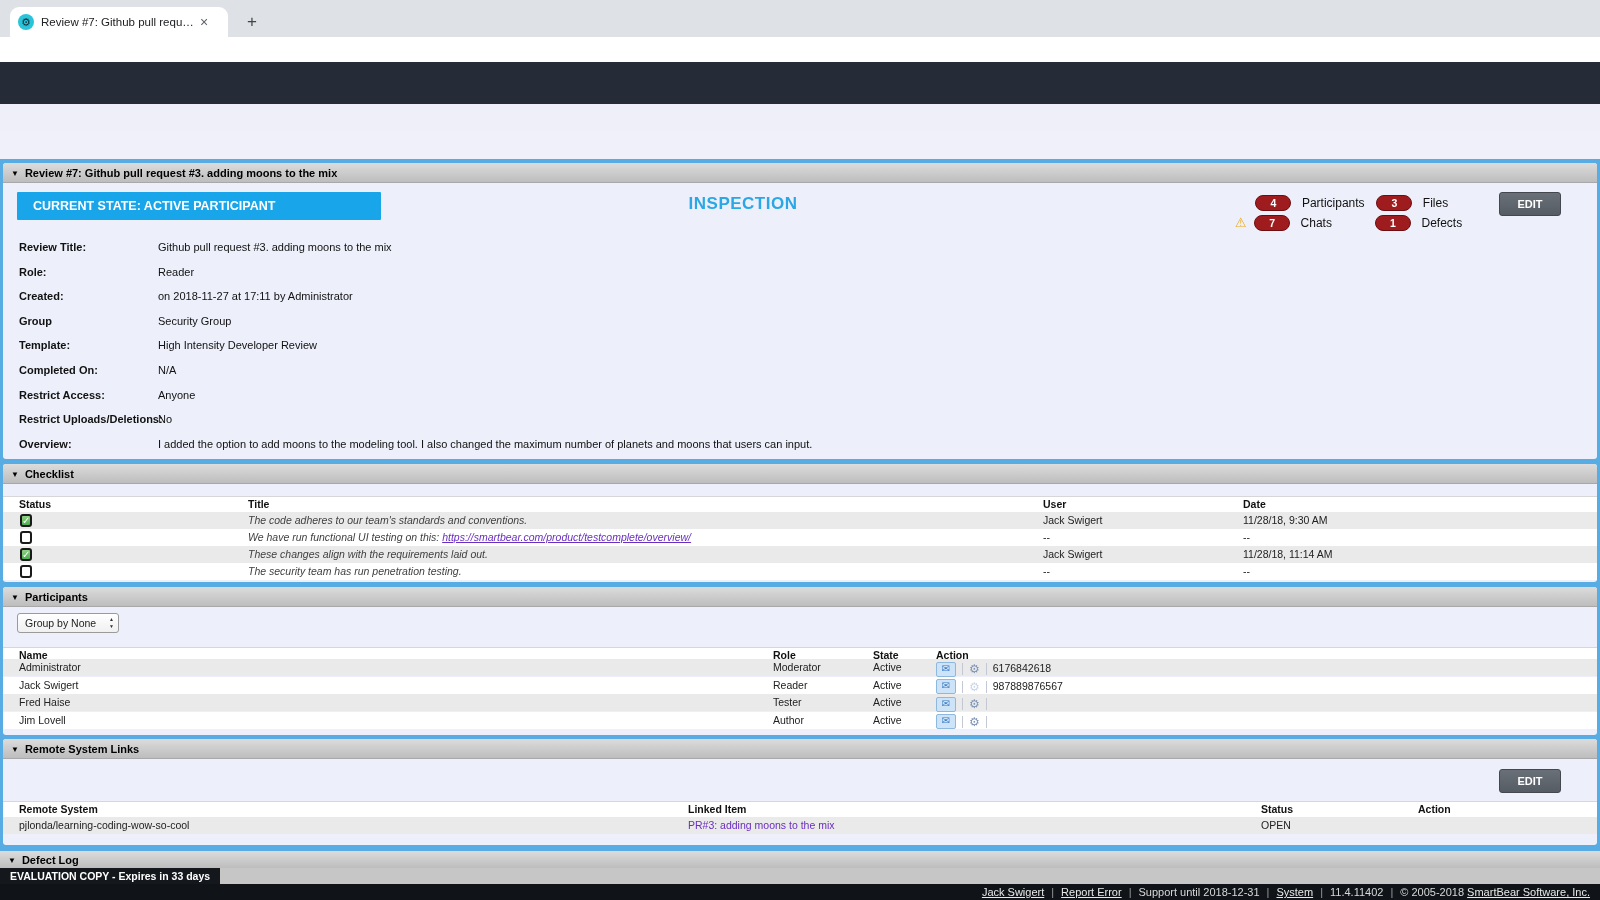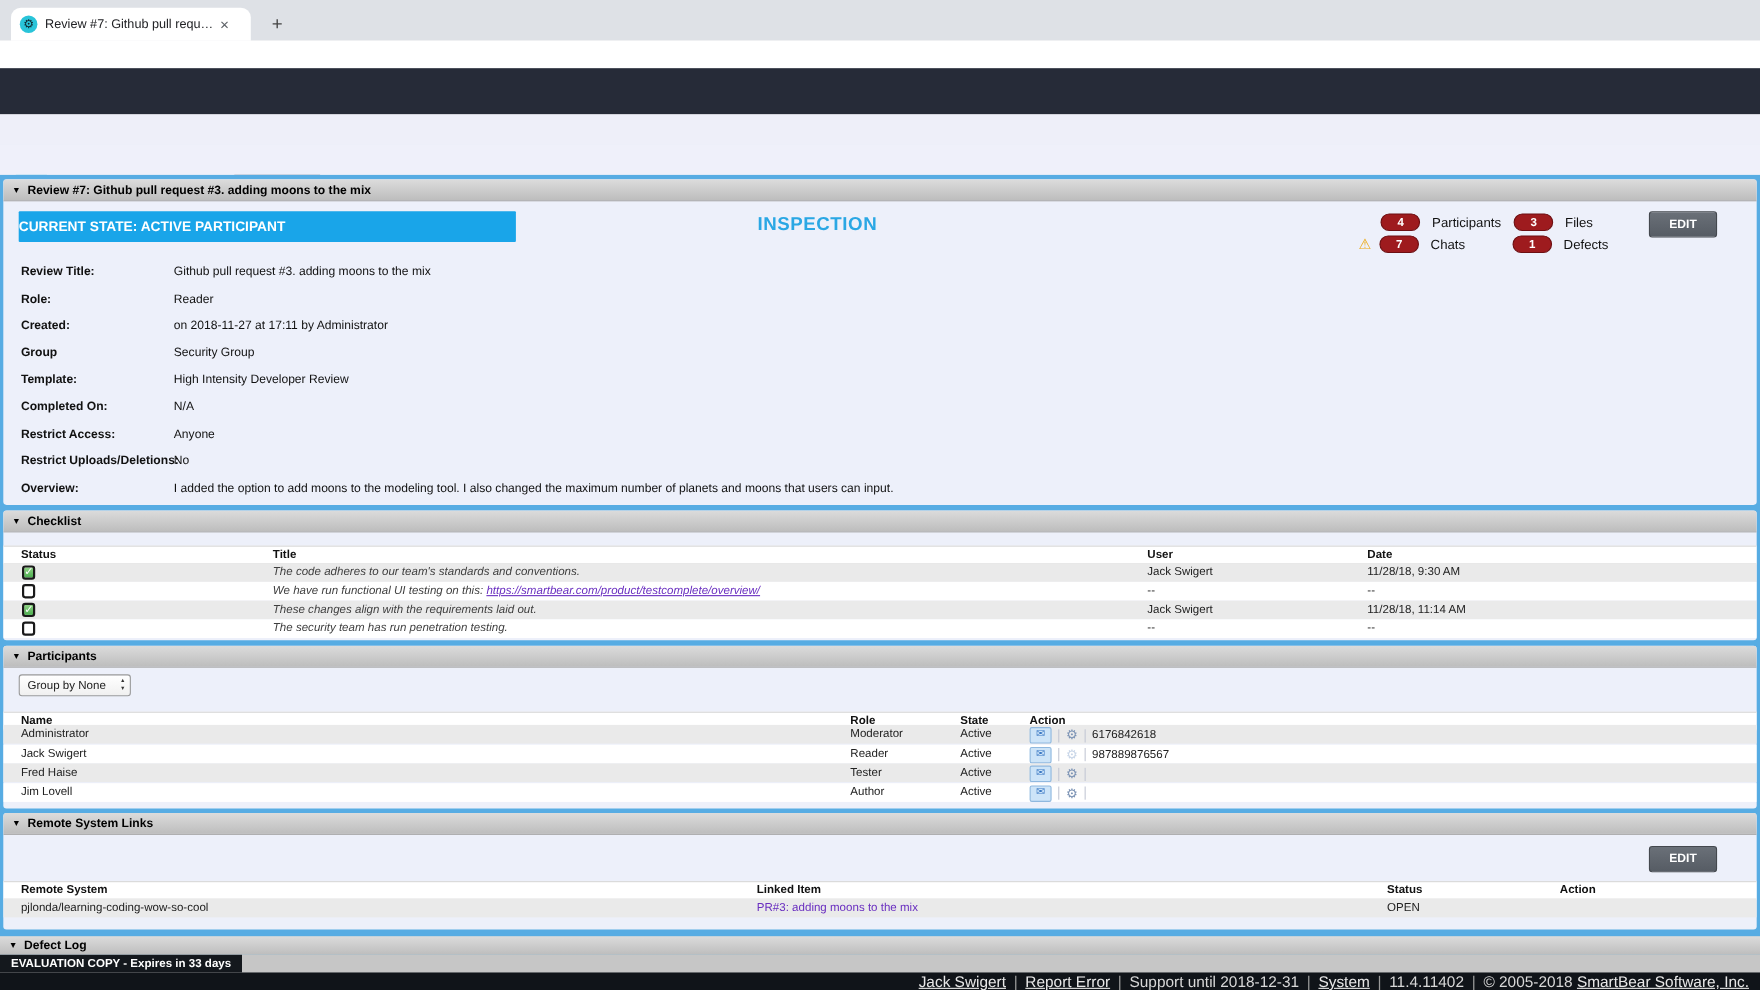--- a/index.html
+++ b/index.html
@@ -53,21 +53,21 @@
   .apptab.active{color:#2fa9e3;border-bottom:2px solid #2fa9e3;padding-bottom:3px;}
   .flow{top:135px;height:20px;line-height:20px;font-size:10px;font-weight:bold;text-align:center;background:#fff;letter-spacing:.3px;}
   .chev{clip-path:polygon(0 0,calc(100% - 11px) 0,100% 50%,calc(100% - 11px) 100%,0 100%,11px 50%);}
   .chevfirst{clip-path:polygon(0 0,calc(100% - 11px) 0,100% 50%,calc(100% - 11px) 100%,0 100%);}
   .fgrey{color:#c2c2c2;} .fblue{background:#29a8e1;color:#fff;} .fred{color:#e03c31;} .fgreen{color:#2ea84f;}
   
   .bluewrap{left:0;top:159px;width:1600px;height:709px;background:#57ace3;}
   .card{position:absolute;left:3px;width:1594px;background:#edf0fa;border-radius:3px;overflow:hidden;}
   .sechead{position:absolute;left:0;top:0;width:100%;height:20px;background:linear-gradient(#dcdcdc,#bdbdbd);border-bottom:1px solid #a8a8a8;font-size:11px;font-weight:bold;color:#000;line-height:20px;box-sizing:border-box;padding-left:8px;}
   .caret{font-size:8px;margin-right:6px;position:relative;top:-1px;}
-  .csbtn{left:14px;top:29px;width:452px;height:28px;background:#19a5e9;color:#fff;font-size:12.5px;font-weight:bold;line-height:28px;box-sizing:border-box;border-radius:1px;}
+  .csbtn{left:14px;top:29px;width:364px;height:28px;background:#19a5e9;color:#fff;font-size:12.5px;font-weight:bold;line-height:28px;padding-left:16px;box-sizing:border-box;border-radius:1px;}
   .phase{left:600px;top:31px;width:280px;text-align:center;color:#2aa7e4;font-size:17px;font-weight:bold;letter-spacing:.5px;}
   .badge{display:inline-block;width:34px;height:14px;background:#9e1b1e;border:1px solid #6d0f12;border-radius:8px;color:#fff;font-size:10.5px;font-weight:bold;text-align:center;line-height:14px;vertical-align:middle;}
   .statlbl{font-size:12px;color:#111;vertical-align:middle;margin-left:6px;}
   .warn{color:#eda913;font-size:13px;vertical-align:middle;margin-right:3px;}
   .editbtn{position:absolute;width:60px;height:22px;background:linear-gradient(#6a7078,#565c64);border:1px solid #44484e;border-radius:3px;color:#fff;font-size:11px;font-weight:bold;text-align:center;line-height:22px;}
   .frow{position:absolute;left:0;width:100%;height:24.6px;line-height:24.6px;}
   .flabel{position:absolute;left:16px;font-size:11px;font-weight:bold;color:#111;}
   .fvalue{position:absolute;left:155px;font-size:11px;color:#111;}
   .thead{position:absolute;left:0;width:100%;background:#fff;border-top:1px solid #d7d7d7;border-bottom:1px solid #d7d7d7;height:15px;line-height:15px;}
   .th{position:absolute;font-size:10.5px;font-weight:bold;color:#111;}
@@ -86,21 +86,21 @@
   .btnicon{display:inline-block;vertical-align:-1px;margin-right:6px;}
   .envsq{display:inline-block;width:18px;height:13px;background:#cde4f8;border:1px solid #8fb8df;border-radius:2px;color:#3b78c3;font-size:10px;line-height:12px;text-align:center;vertical-align:middle;}
   .gearic{font-size:12px;color:#7d94b5;vertical-align:middle;}
   .gearic.dim{color:#c9d6e8;}
   .actsep{display:inline-block;width:1px;height:12px;background:#c4c8d4;margin:0 6px;vertical-align:middle;}
   .calic{display:inline-block;width:12px;height:10px;background:#e8e8e8;border:1px solid #bbb;border-top:3px solid #999;border-radius:1px;}
   .pokeic{color:#9fb6d8;font-size:12px;}
   .defbar{left:0;top:850px;width:1600px;height:18px;background:linear-gradient(#dcdcdc,#bdbdbd);border-top:1px solid #57ace3;font-size:11px;font-weight:bold;line-height:18px;padding-left:8px;box-sizing:border-box;}
   .evalstrip{left:0;top:868px;width:1600px;height:16px;background:#c6c6c6;}
   .evalbadge{position:absolute;left:0;top:0;height:16px;background:#14181d;color:#fff;font-size:10.5px;font-weight:bold;line-height:16px;padding:0 10px;}
-  .footerbar{left:0;top:884px;width:1600px;height:16px;background:#101419;color:#d8d8d8;font-size:14px;line-height:16px;text-align:right;padding-right:10px;box-sizing:border-box;}
+  .footerbar{left:0;top:884px;width:1600px;height:16px;background:#101419;color:#d8d8d8;font-size:11px;line-height:16px;text-align:right;padding-right:10px;box-sizing:border-box;}
   .footerbar .u{text-decoration:underline;color:#e8e8e8;}
   .fsep{color:#9a9a9a;margin:0 7px;}
 </style>
 </head>
 <body>
 
 <div class="abs tabstrip">
   <div class="abs btab">
     <span class="favicon">⚙</span>
     <span class="tabtitle">Review #7: Github pull request</span>

